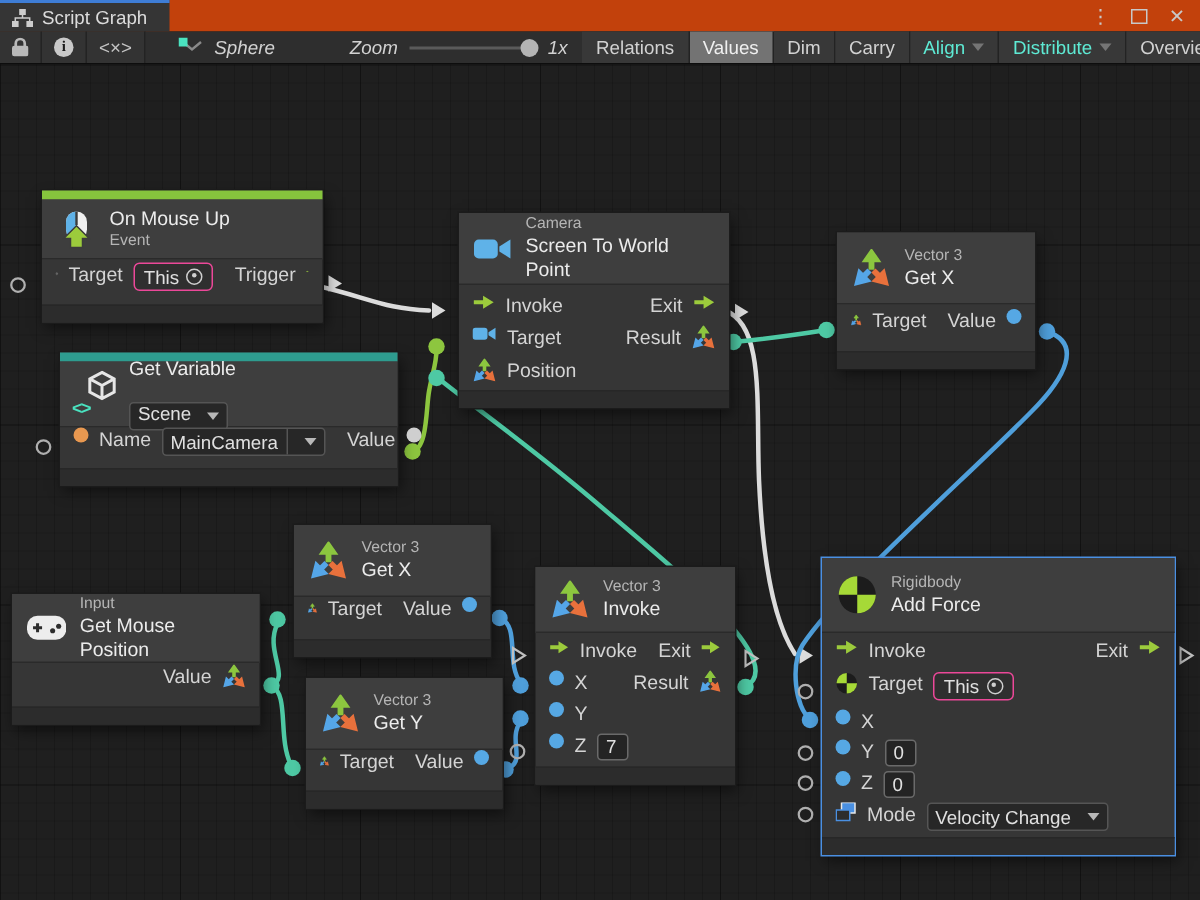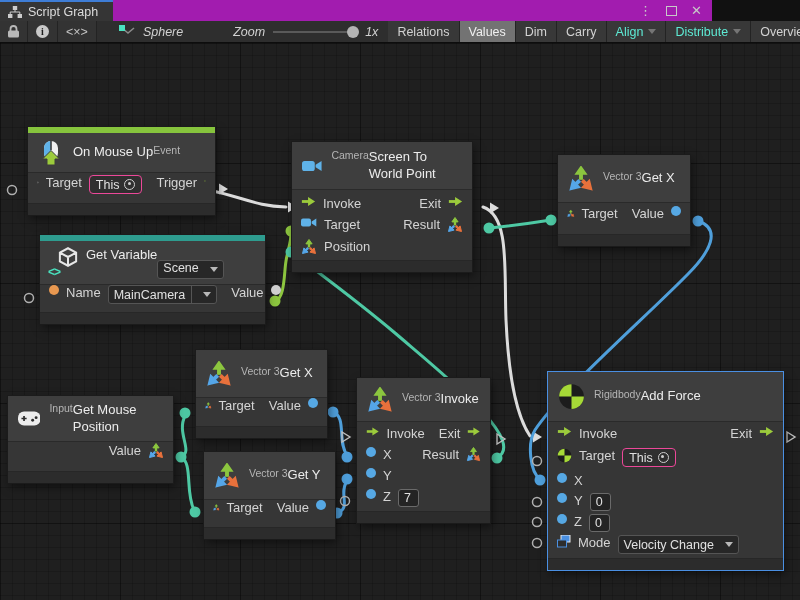--- a/index.html
+++ b/index.html
@@ -1,19 +1,19 @@
 <!DOCTYPE html>
 <html><head>
 <meta charset="utf-8">
 <style>
   html,body{margin:0;padding:0;background:#111;}
   body{width:800px;height:600px;overflow:hidden;font-family:"Liberation Sans","DejaVu Sans",sans-serif;
        -webkit-user-select:none;user-select:none;position:relative;}
   
-  #tabbar{position:absolute;left:0;top:0;width:712px;height:21px;background:#a21caf;display:flex;align-items:stretch;}
+  #tabbar{position:absolute;left:0;top:0;width:800px;height:21px;background:#c2410c;display:flex;align-items:stretch;}
   .tab{width:113px;background:#353535;border-top:2px solid #3e7dd6;display:flex;align-items:center;gap:6px;
        padding:0 8px;color:#dcdcdc;font-size:12.5px;box-sizing:border-box;}
   #winctl{margin-left:auto;display:flex;align-items:center;gap:14px;padding-right:10px;color:#c8c8c8;}
   #winctl .glyph{font-size:13px;line-height:1;cursor:default;}
   .maxbox{width:9px;height:8px;border:1.5px solid #c8c8c8;display:inline-block;}
   
   #toolbar{position:absolute;left:0;top:21px;width:800px;height:22px;background:#2e2e2e;display:flex;align-items:stretch;
            font-size:12.5px;color:#d2d2d2;border-bottom:1px solid #0d0d0d;box-sizing:border-box;}
   .tseg{display:flex;align-items:center;justify-content:center;border-right:1px solid #232323;padding:0 8px;background:#333;}
   .tbtn{display:flex;align-items:center;justify-content:center;border-right:1px solid #232323;padding:0 9px;background:#383838;white-space:nowrap;}
@@ -33,21 +33,21 @@
       linear-gradient(90deg,rgba(0,0,0,.16) 1px,transparent 1px),
       linear-gradient(rgba(0,0,0,.30) 1px,transparent 1px),
       linear-gradient(90deg,rgba(0,0,0,.30) 1px,transparent 1px);
     background-size:12px 12px,12px 12px,120px 120px,120px 120px;}
   #wires{position:absolute;left:0;top:0;}
   
   .node{position:absolute;background:#363636;box-shadow:0 0 0 1px #1b1b1b,2px 4px 9px rgba(0,0,0,.5);color:#d4d4d4;font-size:13px;}
   .node.selected{box-shadow:0 0 0 1px #4a8fe2,2px 4px 9px rgba(0,0,0,.5);}
   .accent{height:6px;}
   .nhead{background:#3e3e3e;display:flex;align-items:center;gap:9px;padding:0 10px;border-bottom:1px solid #2a2a2a;box-sizing:border-box;}
-  .ntitles{display:flex;flex-direction:row;justify-content:center;line-height:1.25;}
+  .ntitles{display:flex;flex-direction:column;justify-content:center;line-height:1.25;}
   .nkind{font-size:10.5px;color:#b5b5b5;}
   .ntitle{font-size:13px;color:#ececec;}
   .nrows{box-sizing:border-box;}
   .row{display:flex;gap:7px;padding:0 9px;box-sizing:border-box;}
   .nfoot{height:11px;background:#2c2c2c;border-top:1px solid #272727;}
   .spacer{flex:1;}
   .pdot{width:10px;height:10px;border-radius:50%;flex:none;}
   .pdot.blue{background:#56a8e4;} .pdot.orange{background:#e89850;} .pdot.gray{background:#cfcfcf;}
   .pill{background:#2f2f2f;border:1px solid #ec4899;border-radius:4px;padding:0 6px;height:17px;display:inline-flex;
         align-items:center;gap:5px;font-size:12.5px;color:#e0e0e0;}
@@ -235,21 +235,21 @@
           <span class="caret"></span>
         </span>
         <span class="spacer"></span>
         <span>Value</span>
         <span class="pdot gray"></span>
       </div>
     </div>
     <div class="nfoot"></div>
   </div>
 
-  <div class="node" style="left:292px;top:99px;width:180px">
+  <div class="node" style="left:306px;top:99px;width:180px">
     <div class="nhead" style="height:48px">
       <svg width="26" height="18" viewBox="0 0 24 16">
         <rect x="0" y="2" width="15" height="12" rx="3" fill="#5fb2e8"></rect>
           <path d="M16 6.5l7-4.5v12l-7-4.5z" fill="#5fb2e8"></path>
       </svg>
       <div class="ntitles">
         <span class="nkind">Camera</span>
         <span class="ntitle">Screen To World Point</span>
       </div>
     </div>

